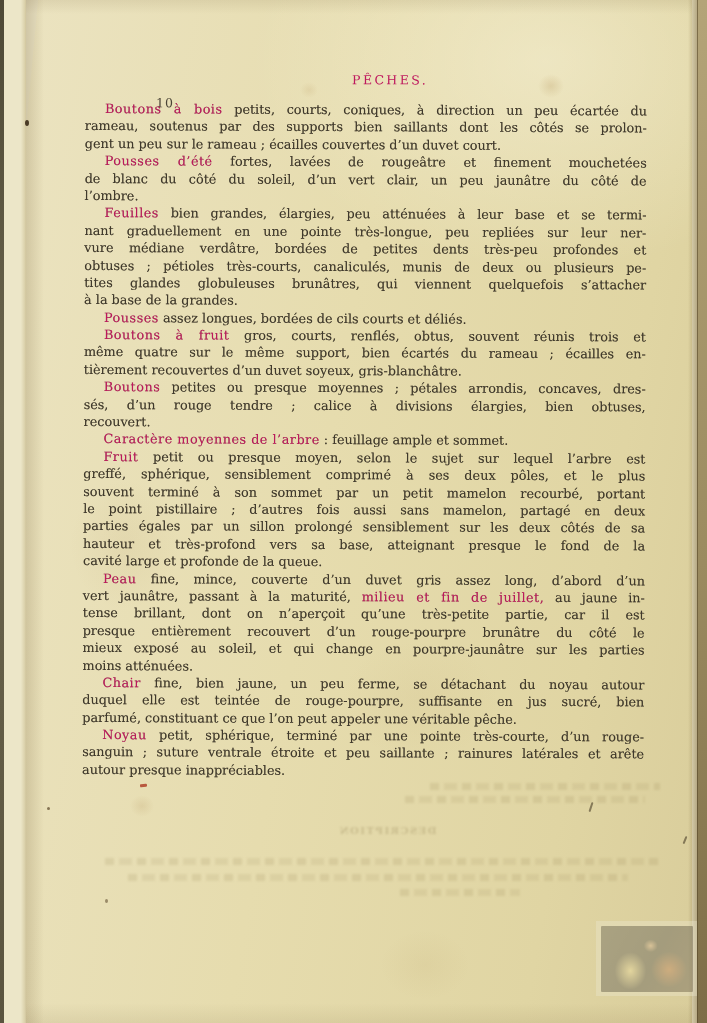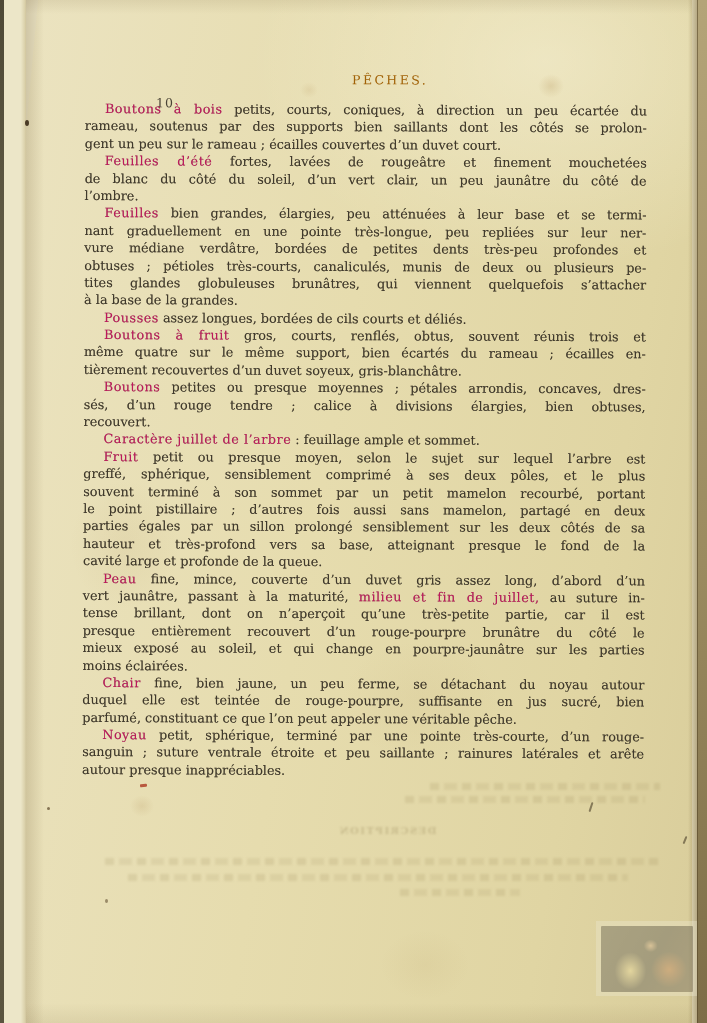--- a/index.html
+++ b/index.html
@@ -29,21 +29,21 @@
     background:linear-gradient(90deg,rgba(140,120,75,0) ,rgba(120,100,58,.45));}
   .fore-edge{position:absolute;left:697px;top:0;width:10px;height:1023px;
     background:linear-gradient(180deg,#b4a478,#9b8b60 55%,#7d6d47);
     border-left:1px solid rgba(80,66,36,.55);}
   
   .text-layer{position:absolute;left:0;top:0;width:707px;height:1023px;
     transform:rotate(.25deg);transform-origin:90px 100px;color:#3f392c;}
   .page-number{position:absolute;left:156px;top:82px;font-size:12.5px;
     letter-spacing:1px;color:#4a4336;margin-top:13px;}
   .running-title{position:absolute;left:352px;top:71px;font-size:12.5px;
-    letter-spacing:2.4px;color:#a16207;text-align:right;}
+    letter-spacing:2.4px;color:#be185d;text-align:right;}
   .text-block{position:absolute;left:85px;top:100px;width:562px;}
   .line{height:17.4px;line-height:17.4px;font-size:12.8px;
     text-align:justify;text-align-last:justify;white-space:nowrap;
     text-shadow:0 0 .4px rgba(62,52,32,.45);}
   .line.last{text-align-last:left;}
   .line.first{text-indent:20px;}
   .lead{font-weight:normal;letter-spacing:.5px;color:#be185d;}
   
   .bleed{position:absolute;filter:blur(1.2px);opacity:.5;pointer-events:none;}
   .bleed-stripe{height:7px;
@@ -105,50 +105,50 @@
 <div class="photo-matte"></div>
 <div class="photo-overlay"></div>
 
 <div class="text-layer">
   <div class="page-number">10</div>
   <div class="running-title">PÊCHES.</div>
   <div class="text-block">
       <div class="line first"><span class="lead">Boutons à bois</span><span> petits, courts, coniques, à direction un peu écartée du</span></div>
       <div class="line"><span>rameau, soutenus par des supports bien saillants dont les côtés se prolon-</span></div>
       <div class="line last"><span>gent un peu sur le rameau ; écailles couvertes d’un duvet court.</span></div>
-      <div class="line first"><span class="lead">Feuilles d’été</span><span> fortes, lavées de rougeâtre et finement mouchetées</span></div>
+      <div class="line first"><span class="lead">Pousses d’été</span><span> fortes, lavées de rougeâtre et finement mouchetées</span></div>
       <div class="line"><span>de blanc du côté du soleil, d’un vert clair, un peu jaunâtre du côté de</span></div>
       <div class="line last"><span>l’ombre.</span></div>
       <div class="line first"><span class="lead">Feuilles</span><span> bien grandes, élargies, peu atténuées à leur base et se termi-</span></div>
       <div class="line"><span>nant graduellement en une pointe très-longue, peu repliées sur leur ner-</span></div>
       <div class="line"><span>vure médiane verdâtre, bordées de petites dents très-peu profondes et</span></div>
       <div class="line"><span>obtuses ; pétioles très-courts, canaliculés, munis de deux ou plusieurs pe-</span></div>
       <div class="line"><span>tites glandes globuleuses brunâtres, qui viennent quelquefois s’attacher</span></div>
       <div class="line last"><span>à la base de la grandes.</span></div>
       <div class="line first last"><span class="lead">Pousses</span><span> assez longues, bordées de cils courts et déliés.</span></div>
       <div class="line first"><span class="lead">Boutons à fruit</span><span> gros, courts, renflés, obtus, souvent réunis trois et</span></div>
       <div class="line"><span>même quatre sur le même support, bien écartés du rameau ; écailles en-</span></div>
       <div class="line last"><span>tièrement recouvertes d’un duvet soyeux, gris-blanchâtre.</span></div>
       <div class="line first"><span class="lead">Boutons</span><span> petites ou presque moyennes ; pétales arrondis, concaves, dres-</span></div>
       <div class="line"><span>sés, d’un rouge tendre ; calice à divisions élargies, bien obtuses,</span></div>
       <div class="line last"><span>recouvert.</span></div>
-      <div class="line first last"><span class="lead">Caractère juillet de l’arbre</span><span> : feuillage ample et sommet.</span></div>
+      <div class="line first last"><span class="lead">Caractère moyennes de l’arbre</span><span> : feuillage ample et sommet.</span></div>
       <div class="line first"><span class="lead">Fruit</span><span> petit ou presque moyen, selon le sujet sur lequel l’arbre est</span></div>
       <div class="line"><span>greffé, sphérique, sensiblement comprimé à ses deux pôles, et le plus</span></div>
       <div class="line"><span>souvent terminé à son sommet par un petit mamelon recourbé, portant</span></div>
       <div class="line"><span>le point pistillaire ; d’autres fois aussi sans mamelon, partagé en deux</span></div>
       <div class="line"><span>parties égales par un sillon prolongé sensiblement sur les deux côtés de sa</span></div>
       <div class="line"><span>hauteur et très-profond vers sa base, atteignant presque le fond de la</span></div>
       <div class="line last"><span>cavité large et profonde de la queue.</span></div>
       <div class="line first"><span class="lead">Peau</span><span> fine, mince, couverte d’un duvet gris assez long, d’abord d’un</span></div>
-      <div class="line"><span>vert jaunâtre, passant à la maturité, </span><span class="lead">milieu et fin de juillet,</span><span> au suture in-</span></div>
+      <div class="line"><span>vert jaunâtre, passant à la maturité, </span><span class="lead">milieu et fin de juillet,</span><span> au jaune in-</span></div>
       <div class="line"><span>tense brillant, dont on n’aperçoit qu’une très-petite partie, car il est</span></div>
       <div class="line"><span>presque entièrement recouvert d’un rouge-pourpre brunâtre du côté le</span></div>
       <div class="line"><span>mieux exposé au soleil, et qui change en pourpre-jaunâtre sur les parties</span></div>
-      <div class="line last"><span>moins éclairées.</span></div>
+      <div class="line last"><span>moins atténuées.</span></div>
       <div class="line first"><span class="lead">Chair</span><span> fine, bien jaune, un peu ferme, se détachant du noyau autour</span></div>
       <div class="line"><span>duquel elle est teintée de rouge-pourpre, suffisante en jus sucré, bien</span></div>
       <div class="line last"><span>parfumé, constituant ce que l’on peut appeler une véritable pêche.</span></div>
       <div class="line first"><span class="lead">Noyau</span><span> petit, sphérique, terminé par une pointe très-courte, d’un rouge-</span></div>
       <div class="line"><span>sanguin ; suture ventrale étroite et peu saillante ; rainures latérales et arête</span></div>
       <div class="line last"><span>autour presque inappréciables.</span></div>
     </div>
 </div>
 
 </body></html>

